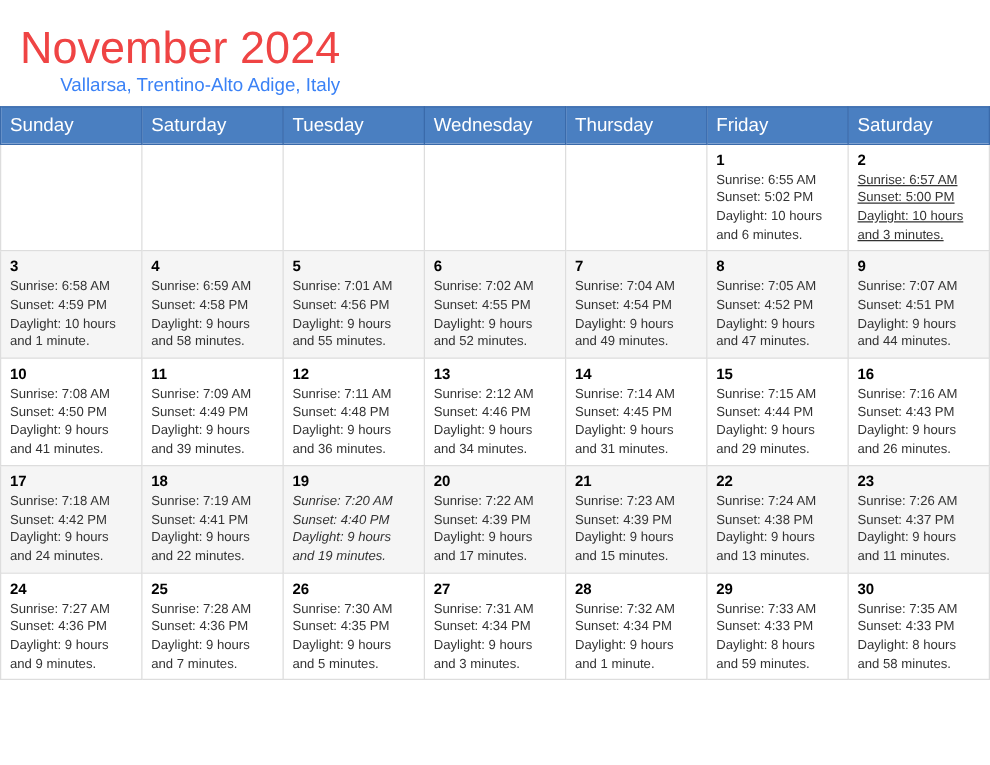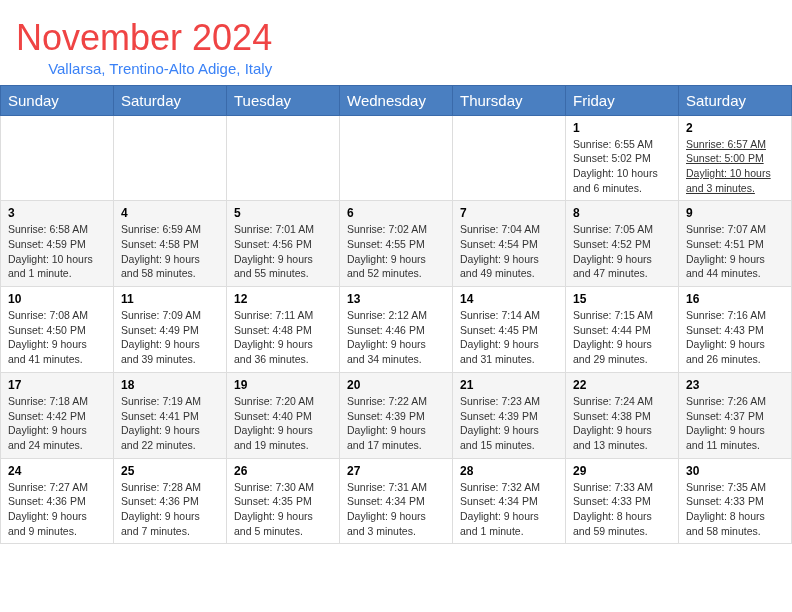--- a/index.html
+++ b/index.html
@@ -228,21 +228,21 @@
 Daylight: 9 hours and 24 minutes.</div>
         </td>
         <td>
           <span class="day-num">18</span>
           <div class="day-info" style="white-space: pre-line;">Sunrise: 7:19 AM
 Sunset: 4:41 PM
 Daylight: 9 hours and 22 minutes.</div>
         </td>
         <td>
           <span class="day-num">19</span>
-          <div class="day-info" style="white-space: pre-line;">Sunrise: 7:20 AM
+          <div class="day-info" style="white-space: pre-line; font-style: italic;">Sunrise: 7:20 AM
 Sunset: 4:40 PM
 Daylight: 9 hours and 19 minutes.</div>
         </td>
         <td>
           <span class="day-num">20</span>
           <div class="day-info" style="white-space: pre-line;">Sunrise: 7:22 AM
 Sunset: 4:39 PM
 Daylight: 9 hours and 17 minutes.</div>
         </td>
         <td>

